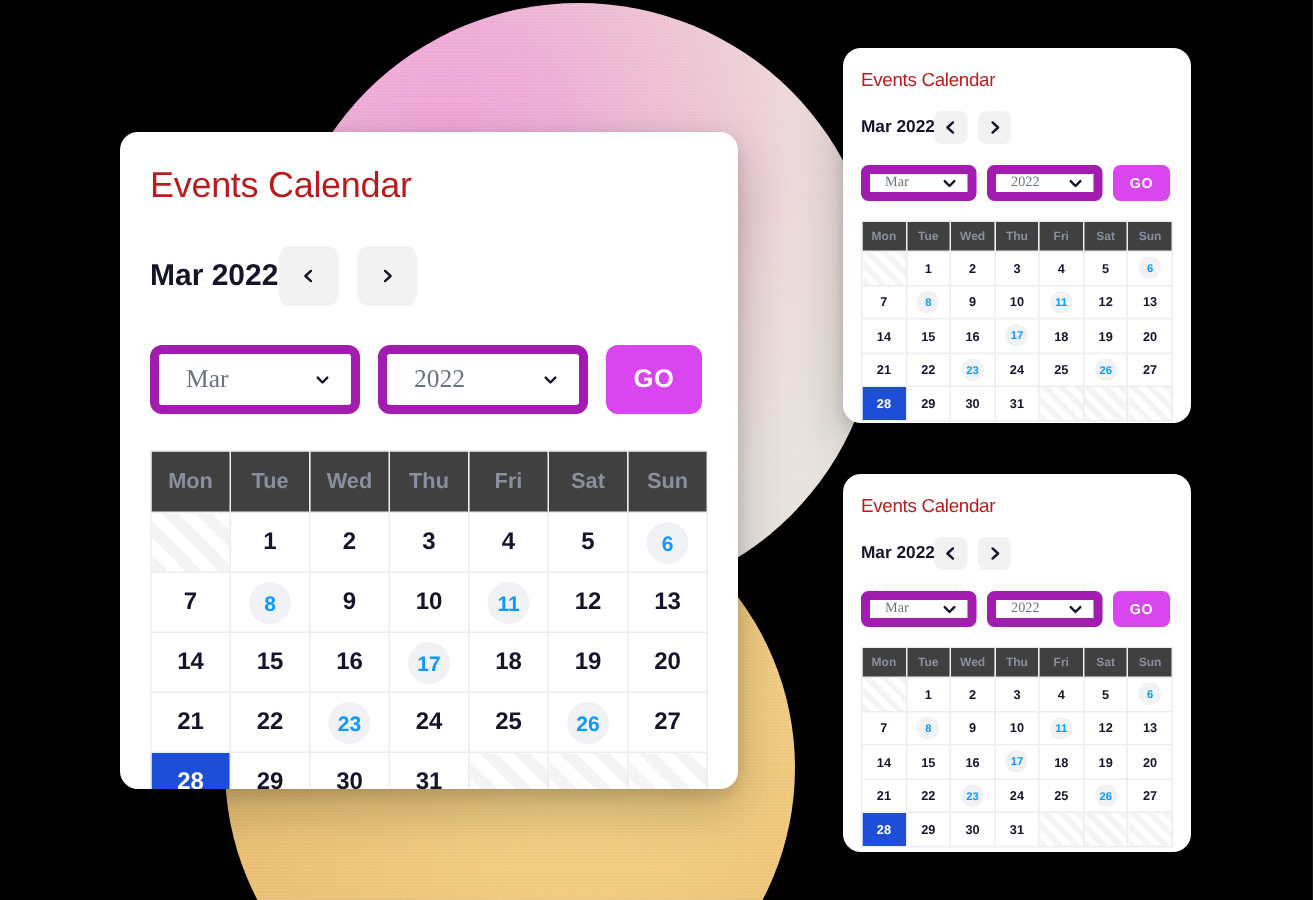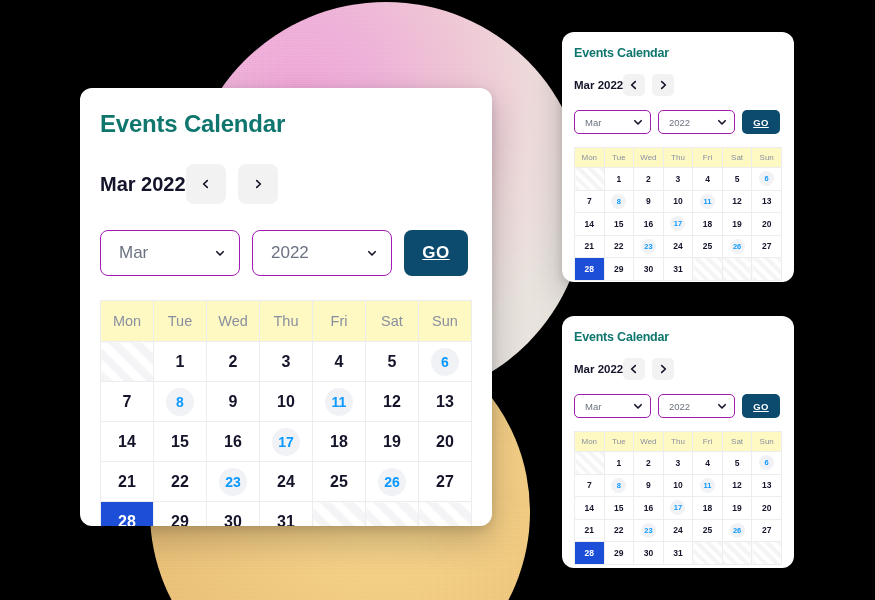--- a/index.html
+++ b/index.html
@@ -35,49 +35,49 @@
     position:absolute; background:#fff; border-radius:12px;
     box-shadow:0 14px 34px rgba(0,0,0,.22), 0 3px 10px rgba(0,0,0,.12);
     overflow:hidden;
   }
   #card-main  { left:80px;  top:88px;  width:412px; height:438px; }
   #card-top   { left:562px; top:32px;  width:232px; height:250px; }
   #card-bot   { left:562px; top:316px; width:232px; height:252px; }
 
   .card-inner { width:100%; height:100%; }
 
-  .card-title { color:#0f766e; font-weight:bold; letter-spacing:-.2px; }
+  .card-title { color:#b91c1c; font-weight:normal; letter-spacing:-.2px; }
   .month-row { display:flex; align-items:center; }
   .month-label { color:#14142b; font-weight:bold; }
 
   .navbtns { display:flex; }
   .navbtn {
     background:#f2f2f3; border:none; border-radius:8px;
     color:#14142b; display:flex; align-items:center; justify-content:center;
     cursor:pointer; line-height:1; font-family:"Liberation Sans", sans-serif;
   }
   .navbtn svg { display:block; }
 
   .controls { display:flex; }
   .sel {
-    position:relative; background:#fff; border:1px solid #a21caf; border-radius:8px;
+    position:relative; background:#fff; border:6px solid #a21caf; border-radius:8px;
     display:flex; align-items:center; color:#6b7280;
-    cursor:pointer; font-family:Liberation Sans, sans-serif;
+    cursor:pointer; font-family:Liberation Serif, serif;
   }
   .sel .caret { position:absolute; display:flex; align-items:center; color:#14142b; }
   .gobtn {
-    background:#0c4a6e; border:none; border-radius:8px; color:#fff;
+    background:#d946ef; border:none; border-radius:8px; color:#fff;
     font-weight:bold; display:flex; align-items:center; justify-content:center;
-    cursor:pointer; font-family:"Liberation Sans", sans-serif;text-decoration:underline;
+    cursor:pointer; font-family:"Liberation Sans", sans-serif;
   }
 
   
   .cal { width:100%; border-collapse:collapse; table-layout:fixed; }
   .cal th, .cal td { border:1px solid #ededf0; text-align:center; }
-  .cal th { background:#fef9c3; color:#8a8fa0; font-weight:normal; }
+  .cal th { background:#404040; color:#8a8fa0; font-weight:bold; }
   .cal td { color:#14142b; font-weight:bold; background:#fff; }
   .cal td .pill {
     display:inline-flex; align-items:center; justify-content:center;
     border-radius:50%; background:#f0f2f5; color:#0d99ff;
   }
   .cal td.sel-day { background:#1d4ed8; }
   .cal td.sel-day .num { color:#fff; }
   .cal td.blank {
     background-image:repeating-linear-gradient(45deg,
       #f4f4f6 0px, #f4f4f6 8px, #ffffff 8px, #ffffff 16px);

